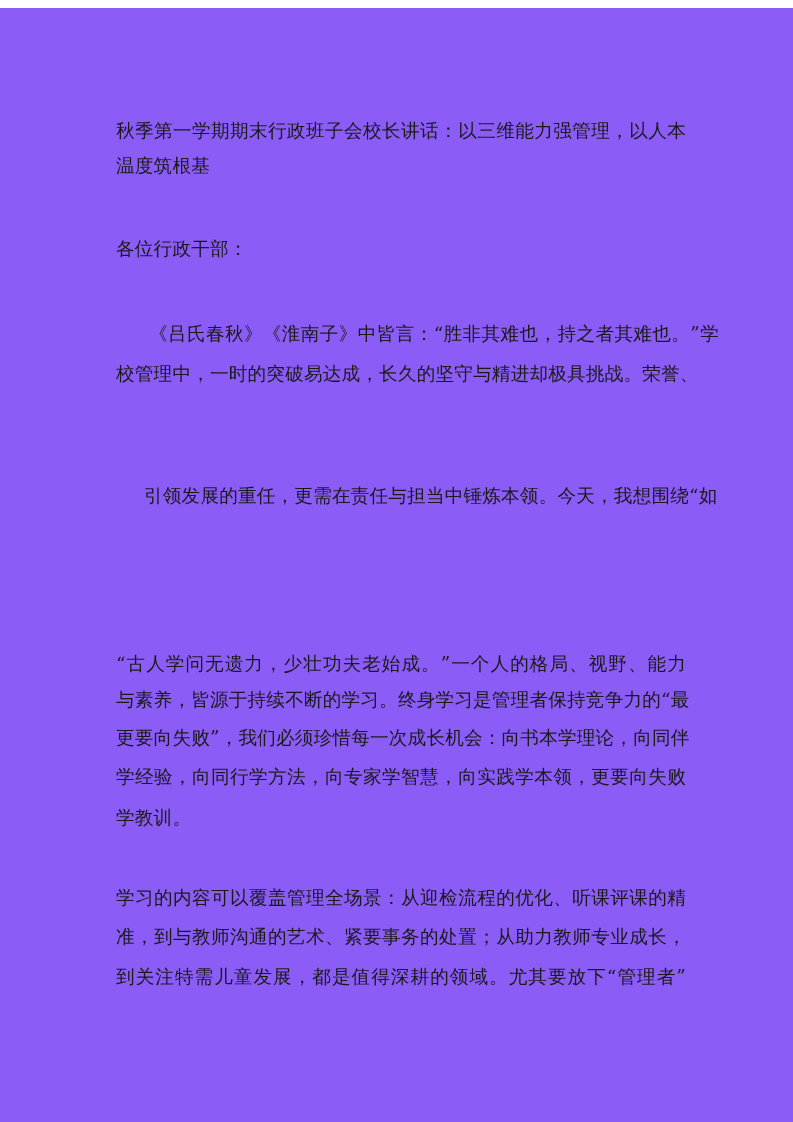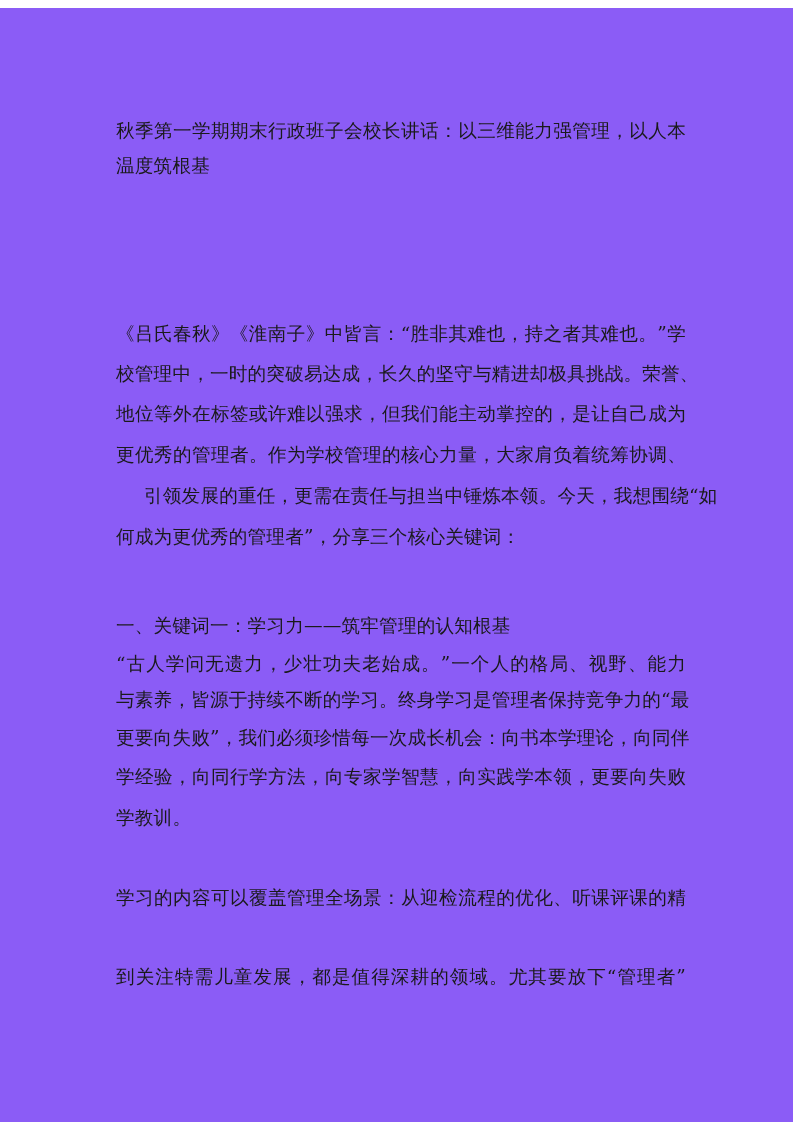--- a/index.html
+++ b/index.html
@@ -38,32 +38,30 @@
     }
   </style>
 </head>
 <body>
 
 <div class="page">
 
   <div class="line justify" style="top:112px;">秋季第一学期期末行政班子会校长讲话：以三维能力强管理，以人本</div>
   <div class="line" style="top:147px;">温度筑根基</div>
 
+  <div class="line" style="top:230px;">各位行政干部：</div>
 
-  <div class="line justify" style="top:315px;">《吕氏春秋》《淮南子》中皆言：“胜非其难也，持之者其难也。”学</div>
+  <div class="line justify" style="top:315px;margin-left:33px;">《吕氏春秋》《淮南子》中皆言：“胜非其难也，持之者其难也。”学</div>
   <div class="line justify" style="top:355px;">校管理中，一时的突破易达成，长久的坚守与精进却极具挑战。荣誉、</div>
-  <div class="line justify" style="top:395px;">地位等外在标签或许难以强求，但我们能主动掌控的，是让自己成为</div>
-  <div class="line justify" style="top:436px;">更优秀的管理者。作为学校管理的核心力量，大家肩负着统筹协调、</div>
   <div class="line justify" style="top:477px;margin-left:28px;">引领发展的重任，更需在责任与担当中锤炼本领。今天，我想围绕“如</div>
-  <div class="line" style="top:518px;">何成为更优秀的管理者”，分享三个核心关键词：</div>
 
-  <div class="line" style="top:607px;">一、关键词一：学习力——筑牢管理的认知根基</div>
 
   <div class="line justify" style="top:645px;">“古人学问无遗力，少壮功夫老始成。”一个人的格局、视野、能力</div>
   <div class="line justify" style="top:681px;">与素养，皆源于持续不断的学习。终身学习是管理者保持竞争力的“最</div>
   <div class="line justify" style="top:719px;">更要向失败”，我们必须珍惜每一次成长机会：向书本学理论，向同伴</div>
   <div class="line justify" style="top:758px;">学经验，向同行学方法，向专家学智慧，向实践学本领，更要向失败</div>
   <div class="line" style="top:799px;">学教训。</div>
 
   <div class="line justify" style="top:879px;">学习的内容可以覆盖管理全场景：从迎检流程的优化、听课评课的精</div>
+  <div class="line justify" style="top:918px;">准，到与教师沟通的艺术、紧要事务的处置；从助力教师专业成长，</div>
   <div class="line justify" style="top:958px;">到关注特需儿童发展，都是值得深耕的领域。尤其要放下“管理者”</div>
 
 </div>
 
 </body></html>

